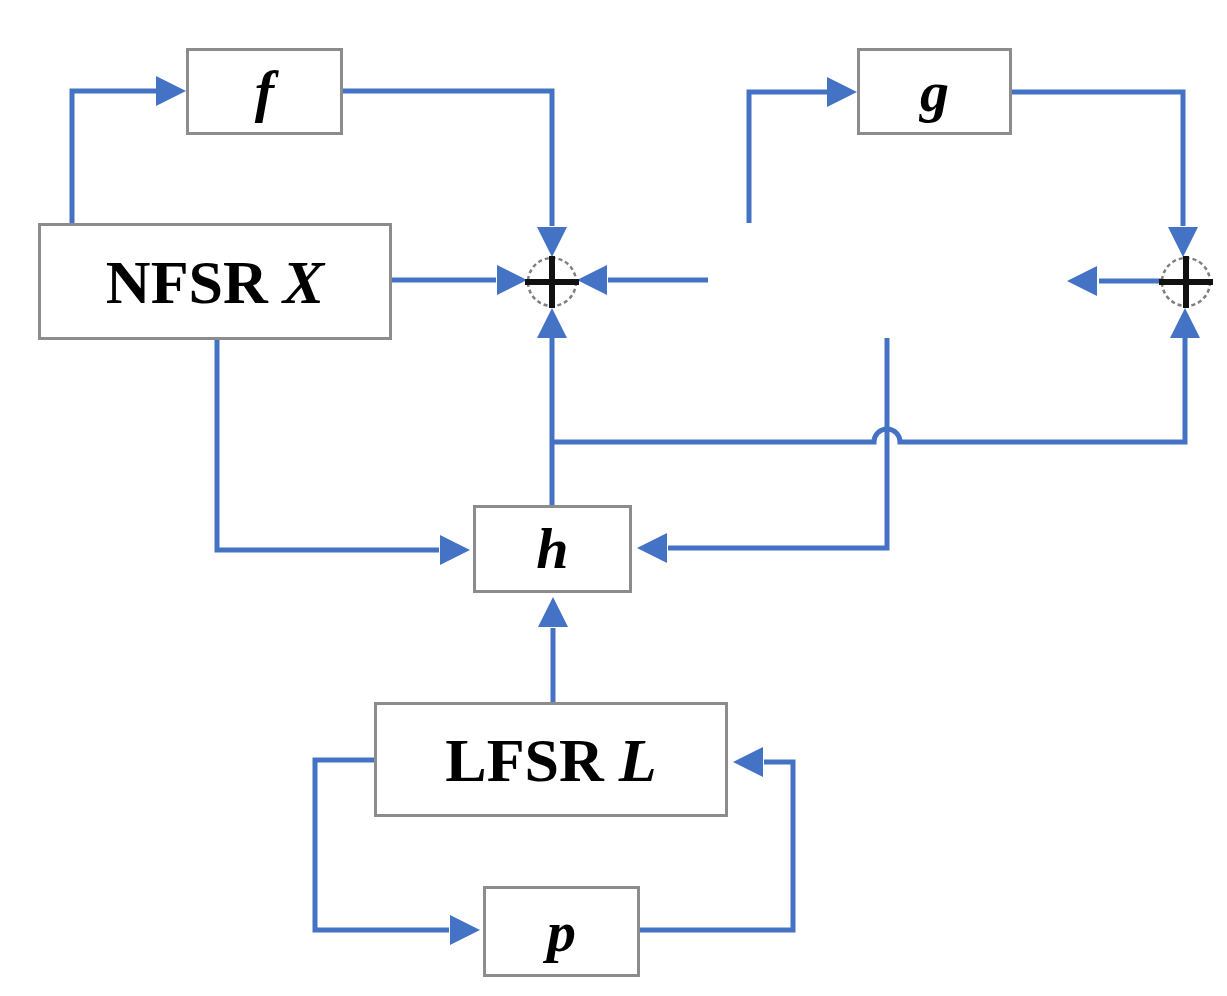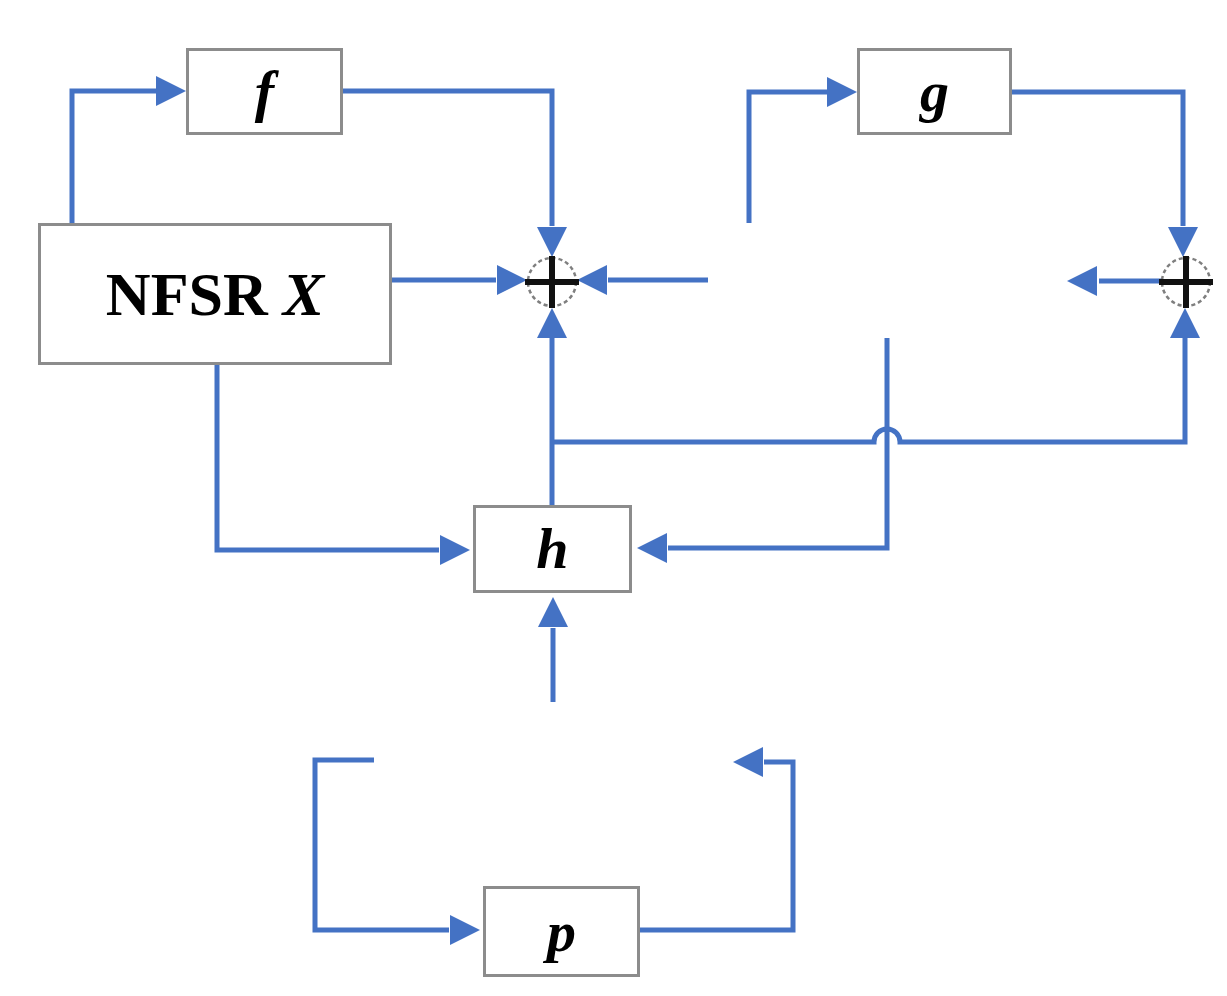--- a/index.html
+++ b/index.html
@@ -39,21 +39,21 @@
   }
   .reg-label{
     font-weight:bold;font-size:62px;line-height:1;
     color:var(--color-text);
     white-space:nowrap;
   }
   .reg-label .suffix{font-style:italic;margin-left:15px;}
   
   #box-f      {left:186px;top:48px;  width:157px;height:87px;}
   #box-g      {left:857px;top:48px;  width:155px;height:87px;}
-  #box-nfsr-x {left:38px; top:223px; width:354px;height:142px;}
+  #box-nfsr-x {left:38px; top:223px; width:354px;height:117px;}
   #box-nfsr-y {left:708px;top:223px; width:357px;height:115px;}
   #box-h      {left:473px;top:505px; width:159px;height:88px;}
   #box-lfsr-l {left:374px;top:702px; width:354px;height:115px;}
   #box-p      {left:483px;top:886px; width:157px;height:91px;}
 </style>
 </head>
 <body>
 
 <div class="canvas">
 
@@ -122,18 +122,21 @@
 
   <div class="box" id="box-nfsr-x">
     <span class="reg-label"><span class="prefix">NFSR</span><span class="suffix">X</span></span>
   </div>
 
 
   <div class="box" id="box-h">
     <span class="fn-label">h</span>
   </div>
 
+  <div class="box" id="box-lfsr-l">
+    <span class="reg-label"><span class="prefix">LFSR</span><span class="suffix">L</span></span>
+  </div>
 
   <div class="box" id="box-p">
     <span class="fn-label">p</span>
   </div>
 
 </div>
 
 </body></html>

